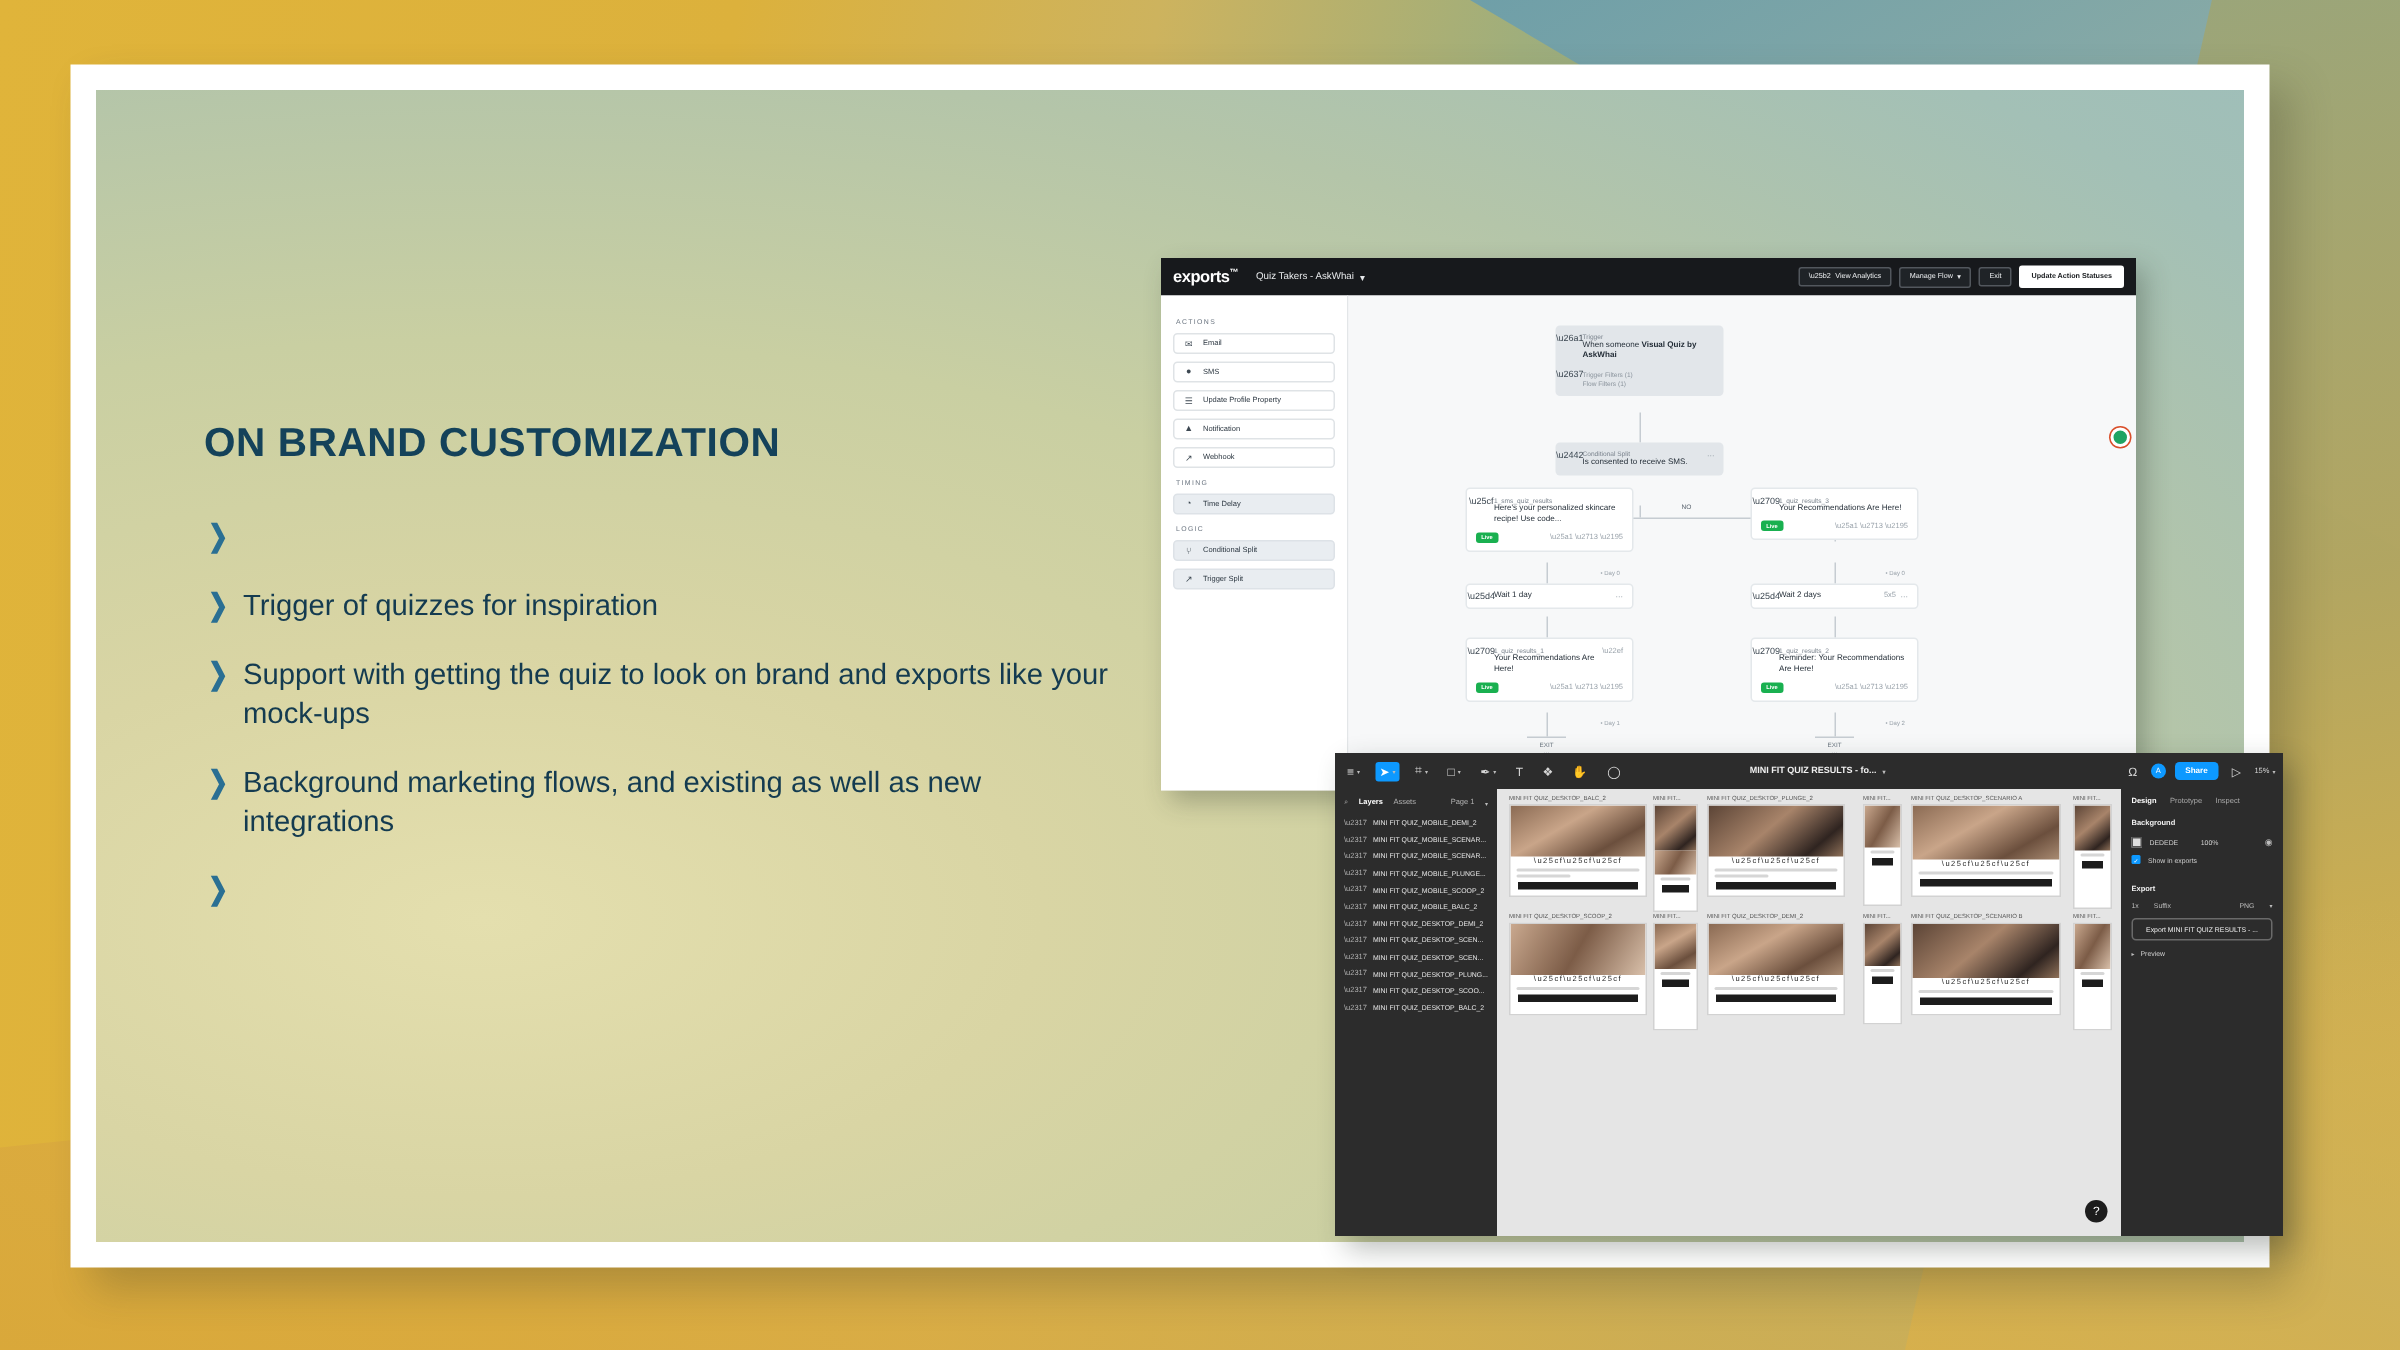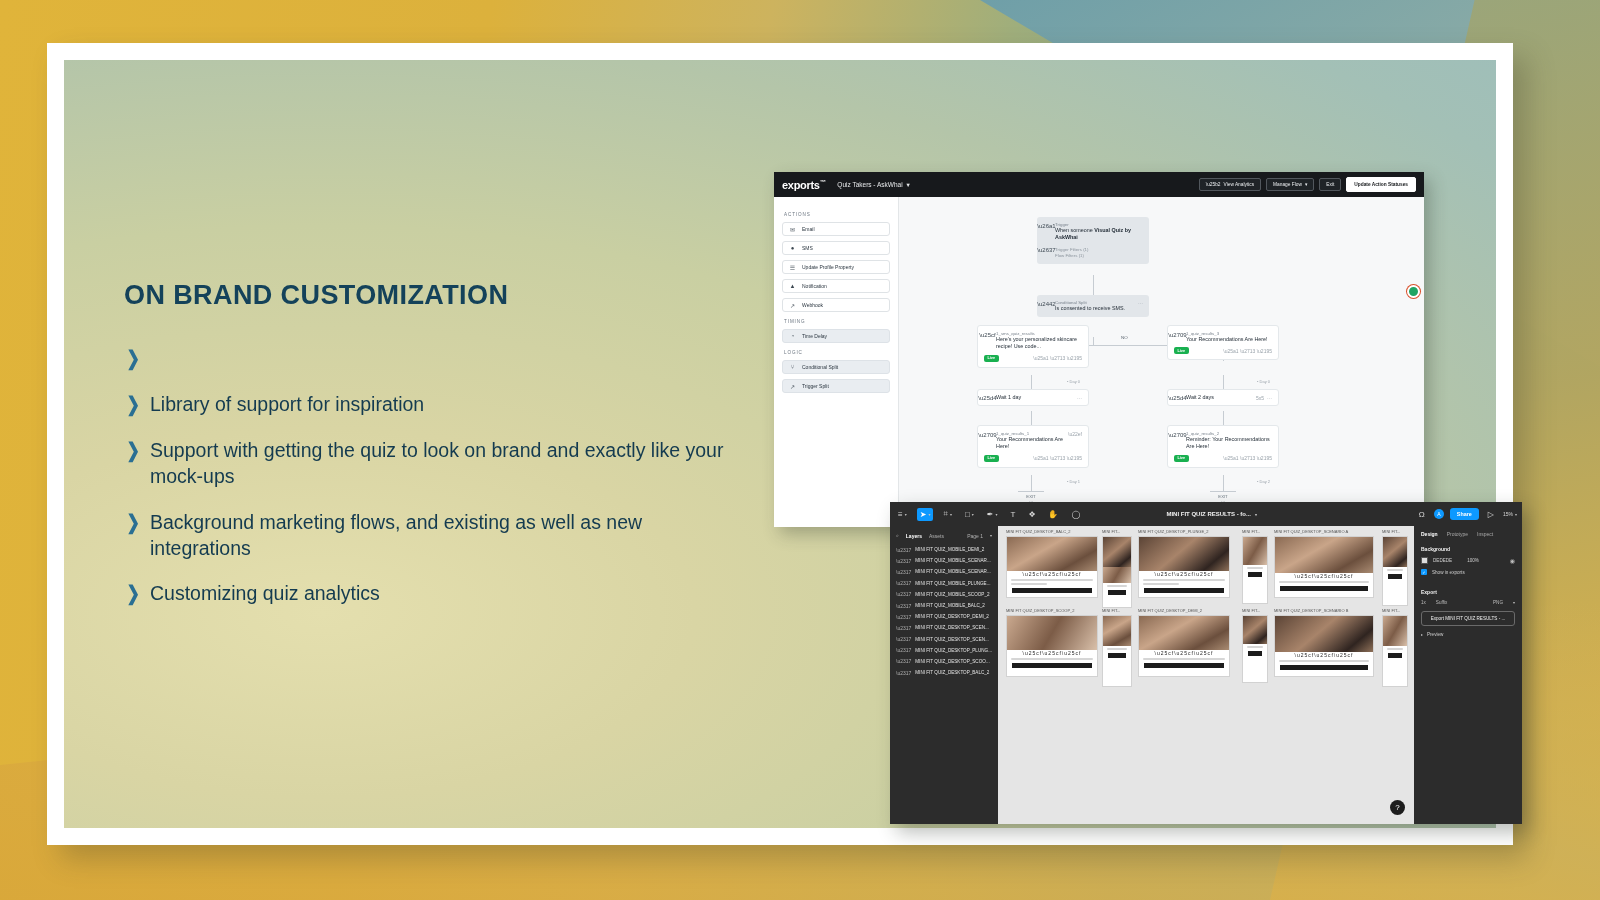--- a/index.html
+++ b/index.html
@@ -40,21 +40,21 @@
     background: #ffffff;
     box-shadow: 14px 14px 26px rgba(60,60,40,.28);
   }
   #slide-inner {
     position: absolute; left: 17px; top: 17px; right: 17px; bottom: 17px;
     background:
       radial-gradient(130% 120% at 18% 72%, #e4dfae 0%, #d9d5a4 20%, #c9cfa2 42%, #b4c5a9 62%, #a3c0b6 80%, #99bcbd 100%);
   }
 
   
-  #text-col { position: absolute; left: 60px; top: 220px; width: 610px; color: #133a4f; }
+  #text-col { position: absolute; left: 72px; top: 220px; width: 610px; color: #133a4f; }
   #headline {
     font-size: 27px; font-weight: bold; letter-spacing: .4px;
     color: #14425a; margin-bottom: 34px;
   }
   .bullet { display: flex; align-items: flex-start; margin-bottom: 19px; }
   .bullet .chev {
     flex: 0 0 26px; color: #2a6f93; font-size: 20px; font-weight: bold;
     line-height: 1.35; transform: scaleX(.8);
   }
   .bullet .btext {
@@ -193,33 +193,32 @@
   <div id="slide-inner">
 
     <div id="text-col">
       <div id="headline">ON BRAND CUSTOMIZATION</div>
 
       <div class="bullet">
         <span class="chev">❯</span>
       </div>
       <div class="bullet">
         <span class="chev">❯</span>
-        <span class="btext">Library of support for inspiration</span>
+        <span class="btext">Trigger of quizzes for inspiration</span>
       </div>
       <div class="bullet">
         <span class="chev">❯</span>
-        <span class="btext">Support with getting the quiz to look on brand and exactly like your mock-ups</span>
+        <span class="btext">Support with getting the quiz to look on brand and exports like your mock-ups</span>
       </div>
       <div class="bullet">
         <span class="chev">❯</span>
         <span class="btext">Background marketing flows, and existing as well as new integrations</span>
       </div>
       <div class="bullet">
         <span class="chev">❯</span>
-        <span class="btext">Customizing quiz analytics</span>
       </div>
     </div>
 
     <div id="klaviyo-window">
 
       <div id="kl-topbar">
         <div id="kl-logo"><span>exports</span><sup>™</sup></div>
         <div id="kl-flowname">
           <span>Quiz Takers - AskWhai</span>
           <span>▾</span>

